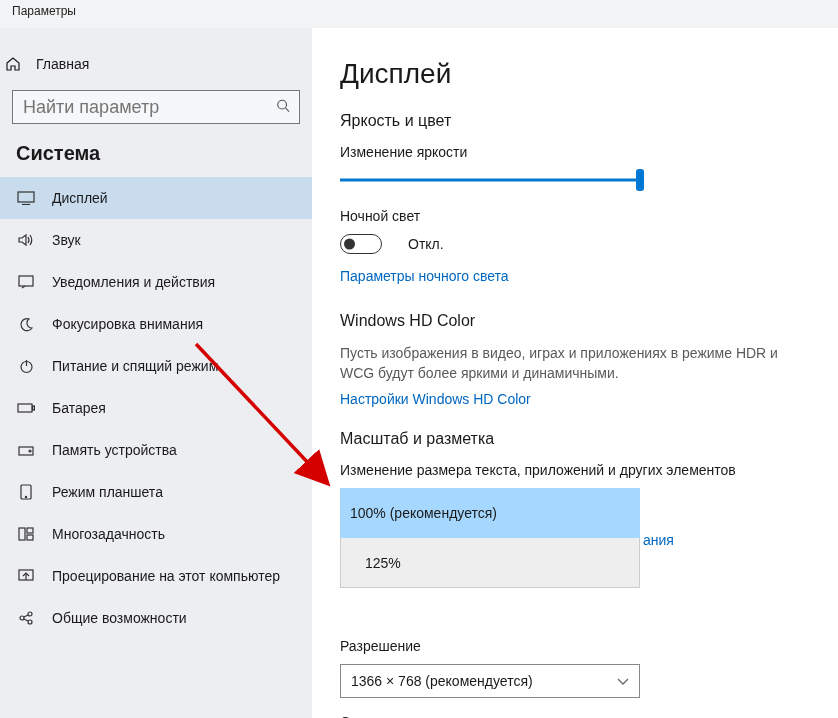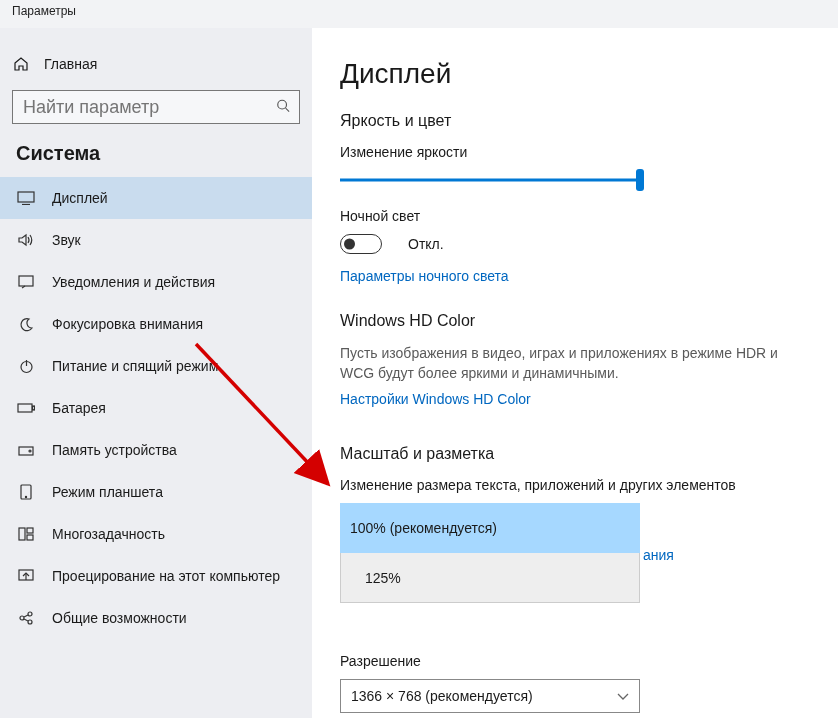--- a/index.html
+++ b/index.html
@@ -31,21 +31,21 @@
   .sidebar {
     width: 312px;
     background: #edeef2;
     padding-top: 20px;
     overflow: hidden;
   }
   .home-row {
     display: flex;
     align-items: center;
     gap: 14px;
-    padding: 8px 16px 12px 12px;
+    padding: 8px 16px 12px 4px;
     cursor: pointer;
   }
   .home-row .icon { width: 18px; display:flex; justify-content:center; }
   .home-label { font-size: 14px; }
   .search-wrap {
     margin: 6px 12px 18px 12px;
     position: relative;
   }
   .search-input {
     width: 100%;
@@ -377,21 +377,21 @@
         <div class="toggle-knob"></div>
       </div>
       <span>Откл.</span>
     </div>
     <a class="link">Параметры ночного света</a>
 
     <h2 class="group-title">Windows HD Color</h2>
     <p class="desc">Пусть изображения в видео, играх и приложениях в режиме HDR и WCG будут более яркими и динамичными.</p>
     <a class="link">Настройки Windows HD Color</a>
 
-    <h2 class="group-title" style="margin-top:16px">Масштаб и разметка</h2>
+    <h2 class="group-title" style="margin-top:1px">Масштаб и разметка</h2>
     <div class="setting-label">Изменение размера текста, приложений и других элементов</div>
     <div class="scale-open-wrap">
       <div class="scale-option selected">100% (рекомендуется)</div>
       <div class="scale-option other">125%</div>
       <span class="scale-link-frag">ания</span>
     </div>
 
     <div class="setting-label">Разрешение</div>
     <div class="dropdown">
       <span>1366 × 768 (рекомендуется)</span>

